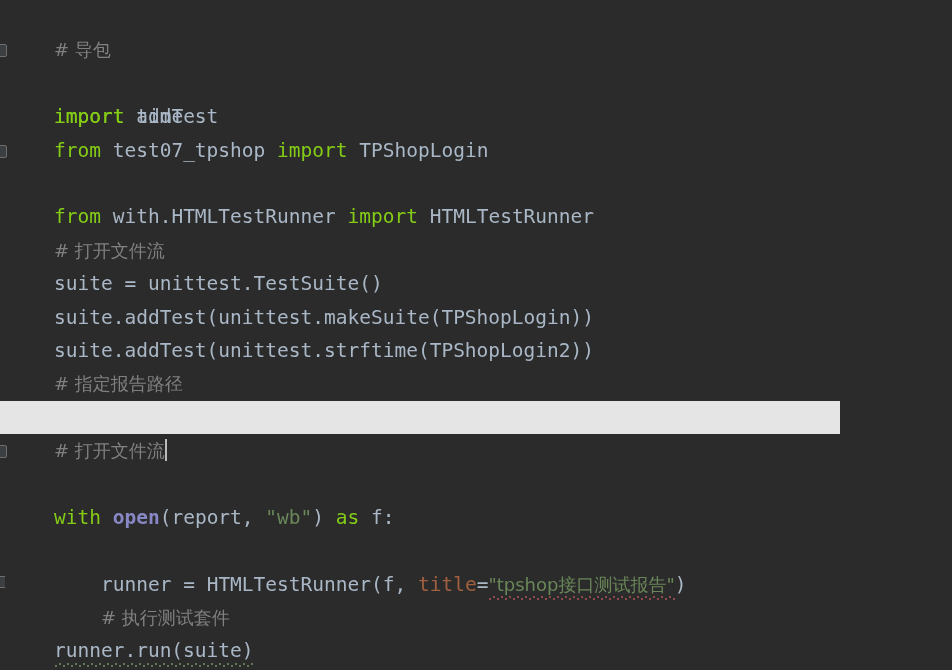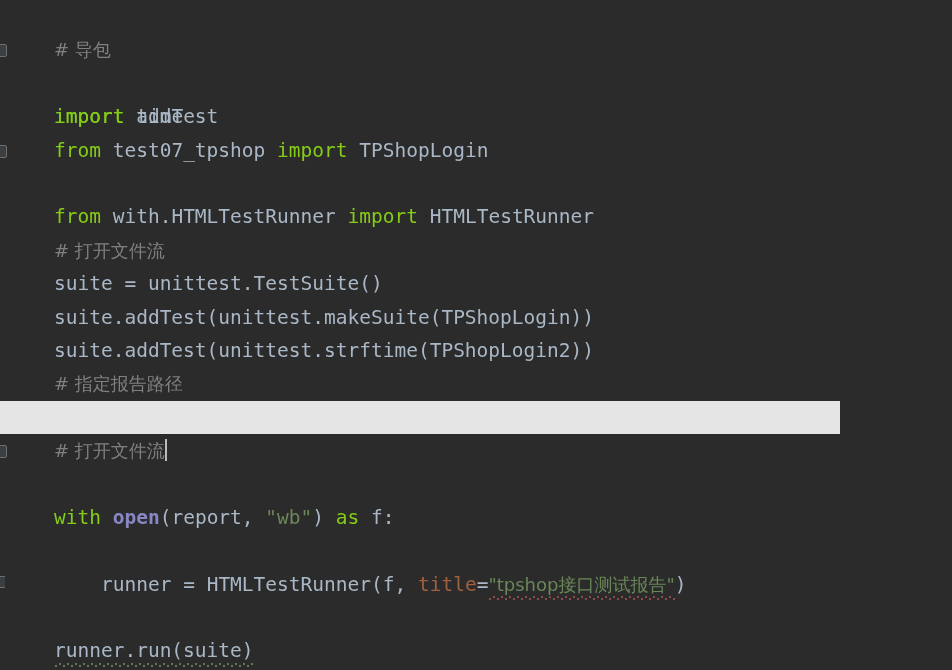--- a/index.html
+++ b/index.html
@@ -180,21 +180,21 @@
     <span class="op">    </span>
   </div>
 
   <div class="line">
     
     <span class="op">    </span><span class="id">runner</span><span class="op"> </span><span class="op">=</span><span class="op"> </span><span class="cls">HTMLTestRunner</span><span class="op">(</span><span class="id">f</span><span class="op">,</span><span class="op"> </span><span class="kwarg">title</span><span class="op">=</span><span class="str squig squig-r cjk">"tpshop接口测试报告"</span><span class="op">)</span>
   </div>
 
   <div class="line">
     
-    <span class="op">    </span>
+    <span class="op">    </span><span class="cmt cjk"># 执行测试套件</span>
   </div>
 
   <div class="line">
     <span class="fold-end" style="top:8px;"></span>
     <span class="id squig">runner.run(suite)</span>
   </div>
 
 </div>
 
 </body></html>

